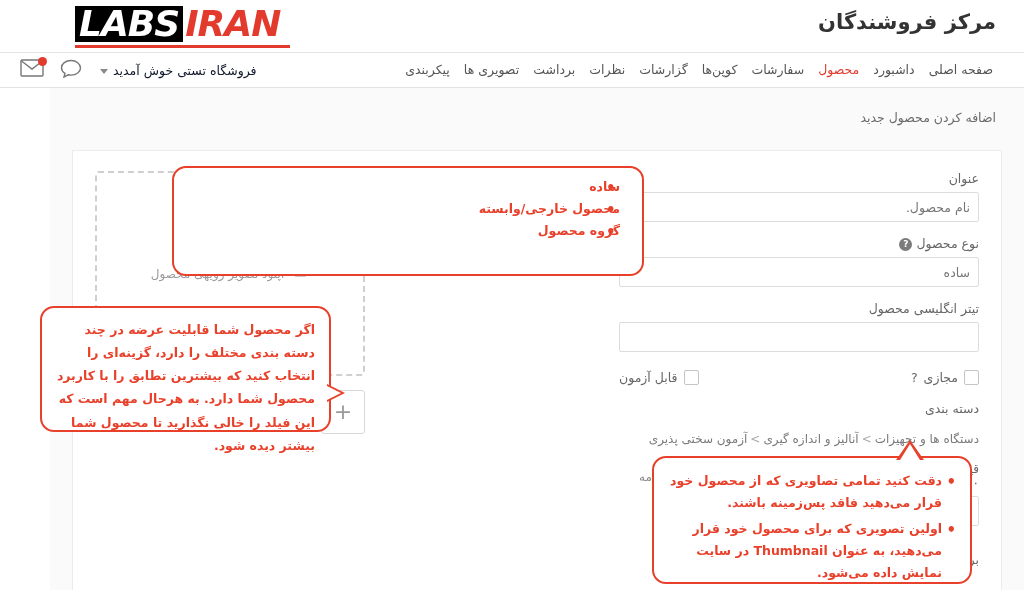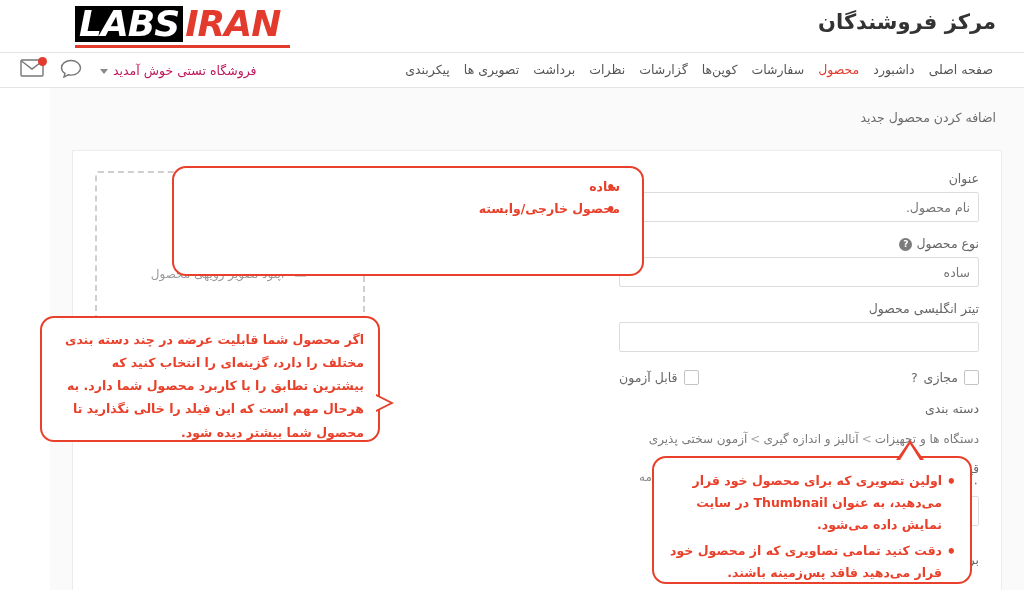--- a/index.html
+++ b/index.html
@@ -59,21 +59,21 @@
   .nav-right a{
     padding:0 7px;color:#555;text-decoration:none;font-size:12.5px;
     line-height:34px;white-space:nowrap;
   }
   .nav-right a.active{color:#e23b2e;}
   .nav-left{
     position:absolute;left:20px;top:0;height:34px;
     display:flex;align-items:center;gap:14px;direction:ltr;
   }
   .shop-name{
-    font-size:12.5px;color:#be185d;direction:rtl;
+    font-size:12.5px;color:#0f172a;direction:rtl;
   }
   .caret{
     display:inline-block;width:0;height:0;
     border-left:4px solid transparent;border-right:4px solid transparent;
     border-top:5px solid #888;margin-right:5px;vertical-align:middle;
   }
   .icon-btn{
     width:26px;height:22px;position:relative;display:inline-block;cursor:pointer;
   }
   .env-icon svg,.chat-icon svg{display:block;}
@@ -200,21 +200,21 @@
 
   #callout-type{
     top:166px;right:380px;width:472px;height:110px;
     padding:8px 22px 8px 14px;
   }
   #callout-type ul{text-align:right;}
   #callout-type li{padding-right:0;padding-left:16px;text-align:right;}
   #callout-type li:before{right:auto;left:418px;}
 
   #callout-cat{
-    top:316px;left:40px;width:340px;height:126px;
+    top:306px;left:40px;width:291px;height:126px;
     padding:10px 14px;text-align:right;
     line-height:1.85;
   }
   #callout-cat .tail{
     position:absolute;right:-16px;bottom:28px;
     width:0;height:0;border-top:9px solid transparent;border-bottom:9px solid transparent;
     border-left:18px solid #e8402a;
   }
   #callout-cat .tail-in{
     position:absolute;right:-12px;bottom:30px;
@@ -364,31 +364,32 @@
       </div>
       <div class="add-box">+</div>
     </div>
 
   </div>
 
   <div class="callout" id="callout-type">
     <ul>
       <li>ساده</li>
       <li>محصول خارجی/وابسته</li>
+      <li>گروه محصول</li>
     </ul>
   </div>
 
   <div class="callout" id="callout-cat">
     <span>اگر محصول شما قابلیت عرضه در چند دسته بندی مختلف را دارد، گزینه‌ای را انتخاب کنید که بیشترین تطابق را با کاربرد محصول شما دارد. به هر‌حال مهم است که این فیلد را خالی نگذارید تا محصول شما بیشتر دیده شود.</span>
     <span class="tail"></span>
     <span class="tail-in"></span>
   </div>
 
   <div class="callout" id="callout-thumb">
     <span class="tail"></span>
     <span class="tail-in"></span>
     <ul>
+      <li><span>دقت کنید تمامی تصاویری که از محصول خود قرار می‌دهید فاقد پس‌زمینه باشند.</span></li>
       <li><span>اولین تصویری که برای محصول خود قرار می‌دهید، به عنوان </span><span class="hl">Thumbnail</span><span> در سایت نمایش داده می‌شود.</span></li>
-      <li><span>دقت کنید تمامی تصاویری که از محصول خود قرار می‌دهید فاقد پس‌زمینه باشند.</span></li>
     </ul>
   </div>
 
 </div>
 
 </body></html>

